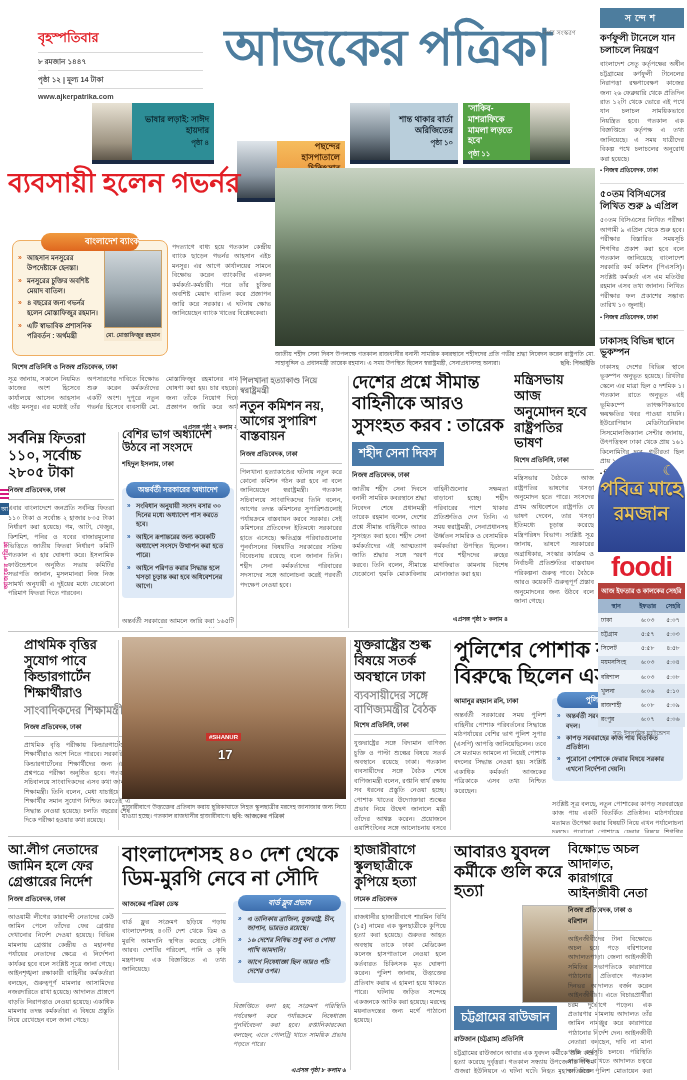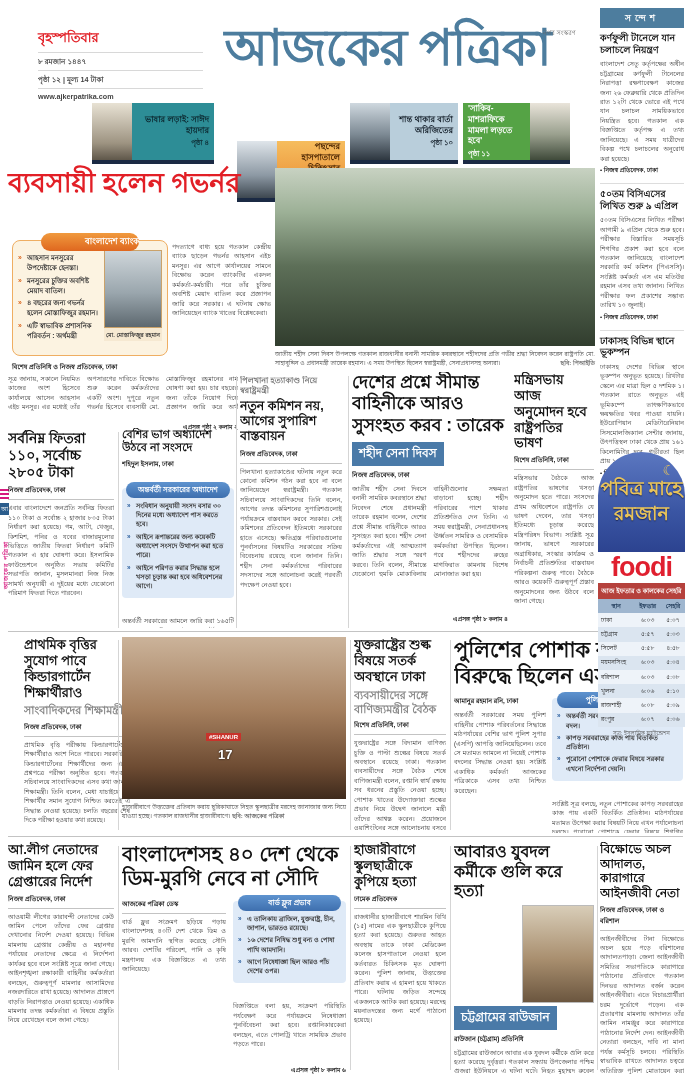--- a/index.html
+++ b/index.html
@@ -263,21 +263,21 @@
   </div>
 
   <div class="abs" style="left:122px;top:842px;width:224px;height:232px;overflow:hidden;">
     <div class="hl" style="font-size:20px;">বাংলাদেশসহ ৪০ দেশ থেকে ডিম-মুরগি নেবে না সৌদি</div>
     <div style="display:flex;margin-top:4px;">
       <div style="width:104px;flex:none;">
         <div class="byline">আজকের পত্রিকা ডেস্ক</div>
         <div class="rule"></div>
         <div class="body" style="margin-top:3px;height:140px;">বার্ড ফ্লুর সংক্রমণ ছড়িয়ে পড়ায় বাংলাদেশসহ ৪০টি দেশ থেকে ডিম ও মুরগি আমদানি স্থগিত করেছে সৌদি আরব। দেশটির পরিবেশ, পানি ও কৃষি মন্ত্রণালয় এক বিজ্ঞপ্তিতে এ তথ্য জানিয়েছে।</div>
       </div>
-      <div style="flex:1;margin-left:7px;">
+      <div style="flex:1;margin-left:7px;font-style:italic;">
         <div class="bluebox" style="margin-top:6px;">
           <div class="ribbon">বার্ড ফ্লুর প্রভাব</div>
           <ul class="bul">
             <li>এ তালিকায় ব্রাজিল, যুক্তরাষ্ট্র, চীন, জাপান, ভারতও রয়েছে।</li>
             <li>১৬ দেশের নিষিদ্ধ শুধু বন্য ও পোষা পাখি আমদানি।</li>
             <li>আগে নিষেধাজ্ঞা ছিল আরও পাঁচ দেশের ওপর।</li>
           </ul>
         </div>
         <div class="body" style="height:62px;">বিজ্ঞপ্তিতে বলা হয়, সংক্রমণ পরিস্থিতি পর্যবেক্ষণ করে পর্যায়ক্রমে নিষেধাজ্ঞা পুনর্বিবেচনা করা হবে। রপ্তানিকারকেরা বলছেন, এতে পোলট্রি খাতে সাময়িক প্রভাব পড়তে পারে।</div>
         <div class="jump">এপ্রসঙ্গ পৃষ্ঠা ৮ কলাম ৬</div>
@@ -293,21 +293,21 @@
   </div>
 
   <div class="abs" style="left:454px;top:842px;width:140px;height:232px;overflow:hidden;">
     <div class="hl" style="font-size:16px;">আবারও যুবদল কর্মীকে গুলি করে হত্যা</div>
     <div class="ph-port2" style="float:right;width:70px;height:96px;margin:4px 0 3px 5px;border:1px solid #bbb;"></div>
     <div style="margin:5px 0 2px;"><span class="badge">চট্টগ্রামের রাউজান</span></div>
     <div class="byline">রাউজান (চট্টগ্রাম) প্রতিনিধি</div>
     <div class="body">চট্টগ্রামের রাউজানে আবার এক যুবদল কর্মীকে গুলি করে হত্যা করেছে দুর্বৃত্তরা। গতকাল সন্ধ্যায় উপজেলার পশ্চিম গুজরা ইউনিয়নে এ ঘটনা ঘটে। নিহত মুহাম্মদ রুবেল (৪০) স্থানীয় যুবদলের সক্রিয় কর্মী ছিলেন বলে জানিয়েছে পুলিশ। স্থানীয়রা জানান, মোটরসাইকেলে আসা তিন দুর্বৃত্ত কাছ থেকে গুলি চালিয়ে পালিয়ে যায়। রাউজানে গত এক বছরে এ নিয়ে একাধিক রাজনৈতিক কর্মী খুনের ঘটনা ঘটল। পুলিশ জড়িতদের গ্রেপ্তারে অভিযান চালাচ্ছে।</div>
   </div>
 
-  <div class="abs" style="left:600px;top:842px;width:84px;height:232px;overflow:hidden;">
+  <div class="abs" style="left:568px;top:842px;width:84px;height:232px;overflow:hidden;">
     <div class="hl" style="font-size:12px;">বিক্ষোভে অচল আদালত, কারাগারে আইনজীবী নেতা</div>
     <div class="byline">নিজস্ব প্রতিবেদক, ঢাকা ও বরিশাল</div>
     <div class="rule"></div>
     <div class="body" style="margin-top:3px;height:164px;">আইনজীবীদের টানা বিক্ষোভে অচল হয়ে পড়ে বরিশালের আদালতপাড়া। জেলা আইনজীবী সমিতির সভাপতিকে কারাগারে পাঠানোর প্রতিবাদে গতকাল দিনভর আদালত বর্জন করেন আইনজীবীরা। এতে বিচারপ্রার্থীরা চরম দুর্ভোগে পড়েন। এক প্রতারণার মামলায় আদালত তাঁর জামিন নামঞ্জুর করে কারাগারে পাঠানোর নির্দেশ দেন। আইনজীবী নেতারা বলছেন, দাবি না মানা পর্যন্ত কর্মসূচি চলবে। পরিস্থিতি স্বাভাবিক রাখতে আদালত চত্বরে অতিরিক্ত পুলিশ মোতায়েন করা হয়েছে।</div>
   </div>
 
   <div class="abs" style="left:600px;top:8px;width:84px;">
     <div class="sb-title">সন্দেশ</div>
     <div class="brief">
       <h4>কর্ণফুলী টানেলে যান চলাচলে নিয়ন্ত্রণ</h4>

